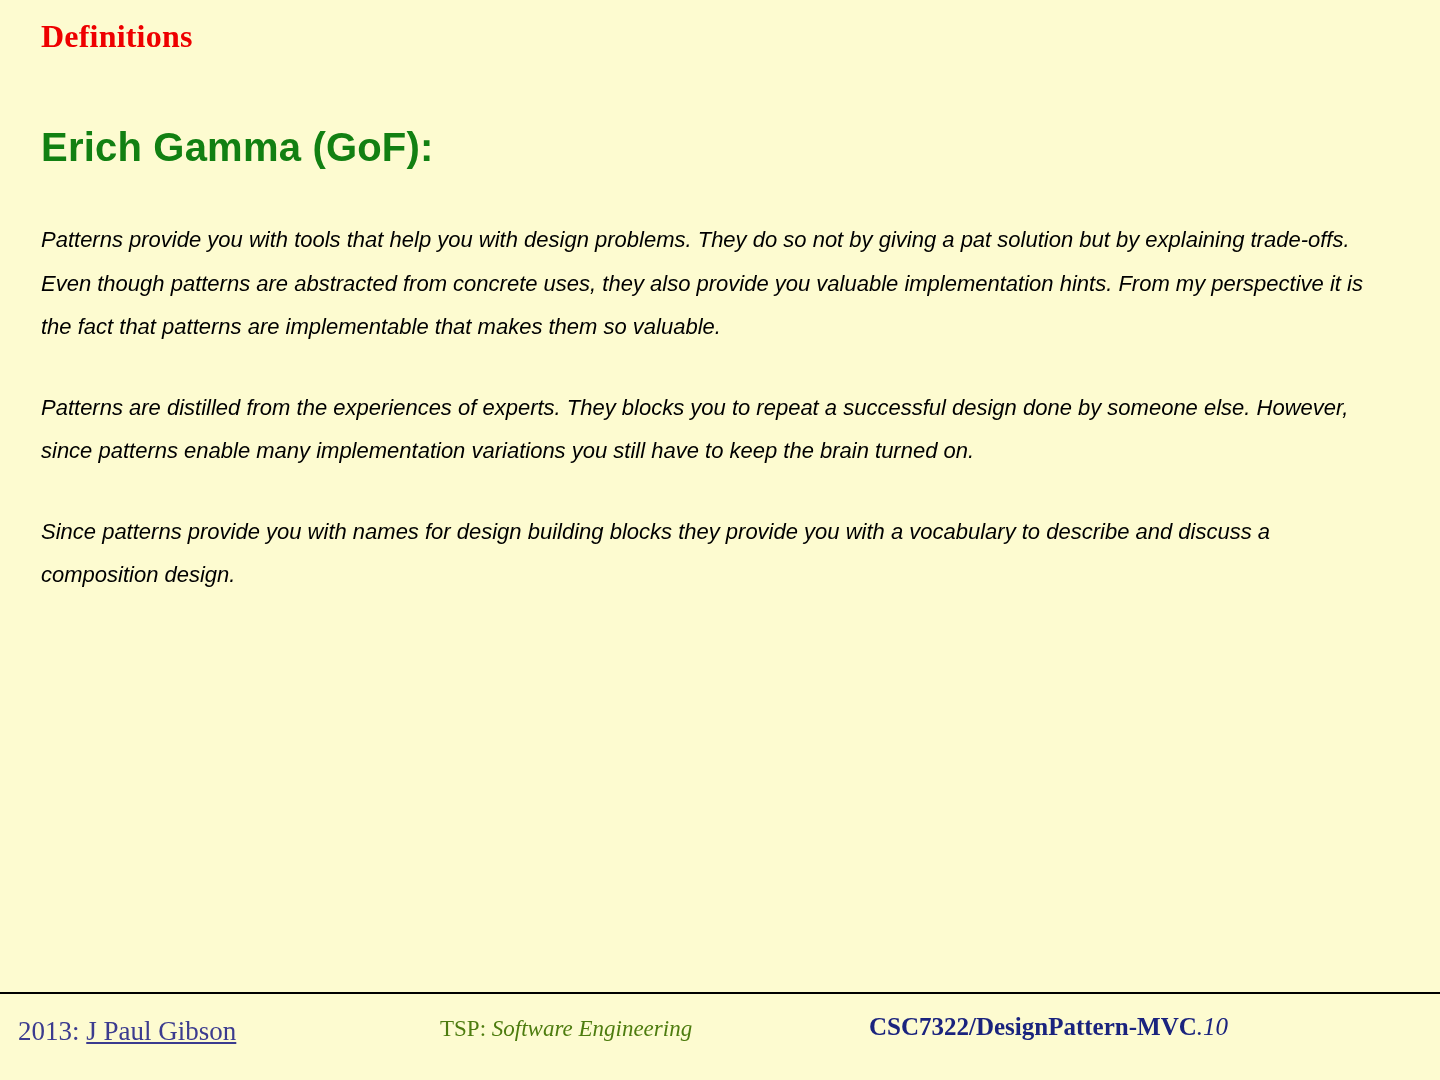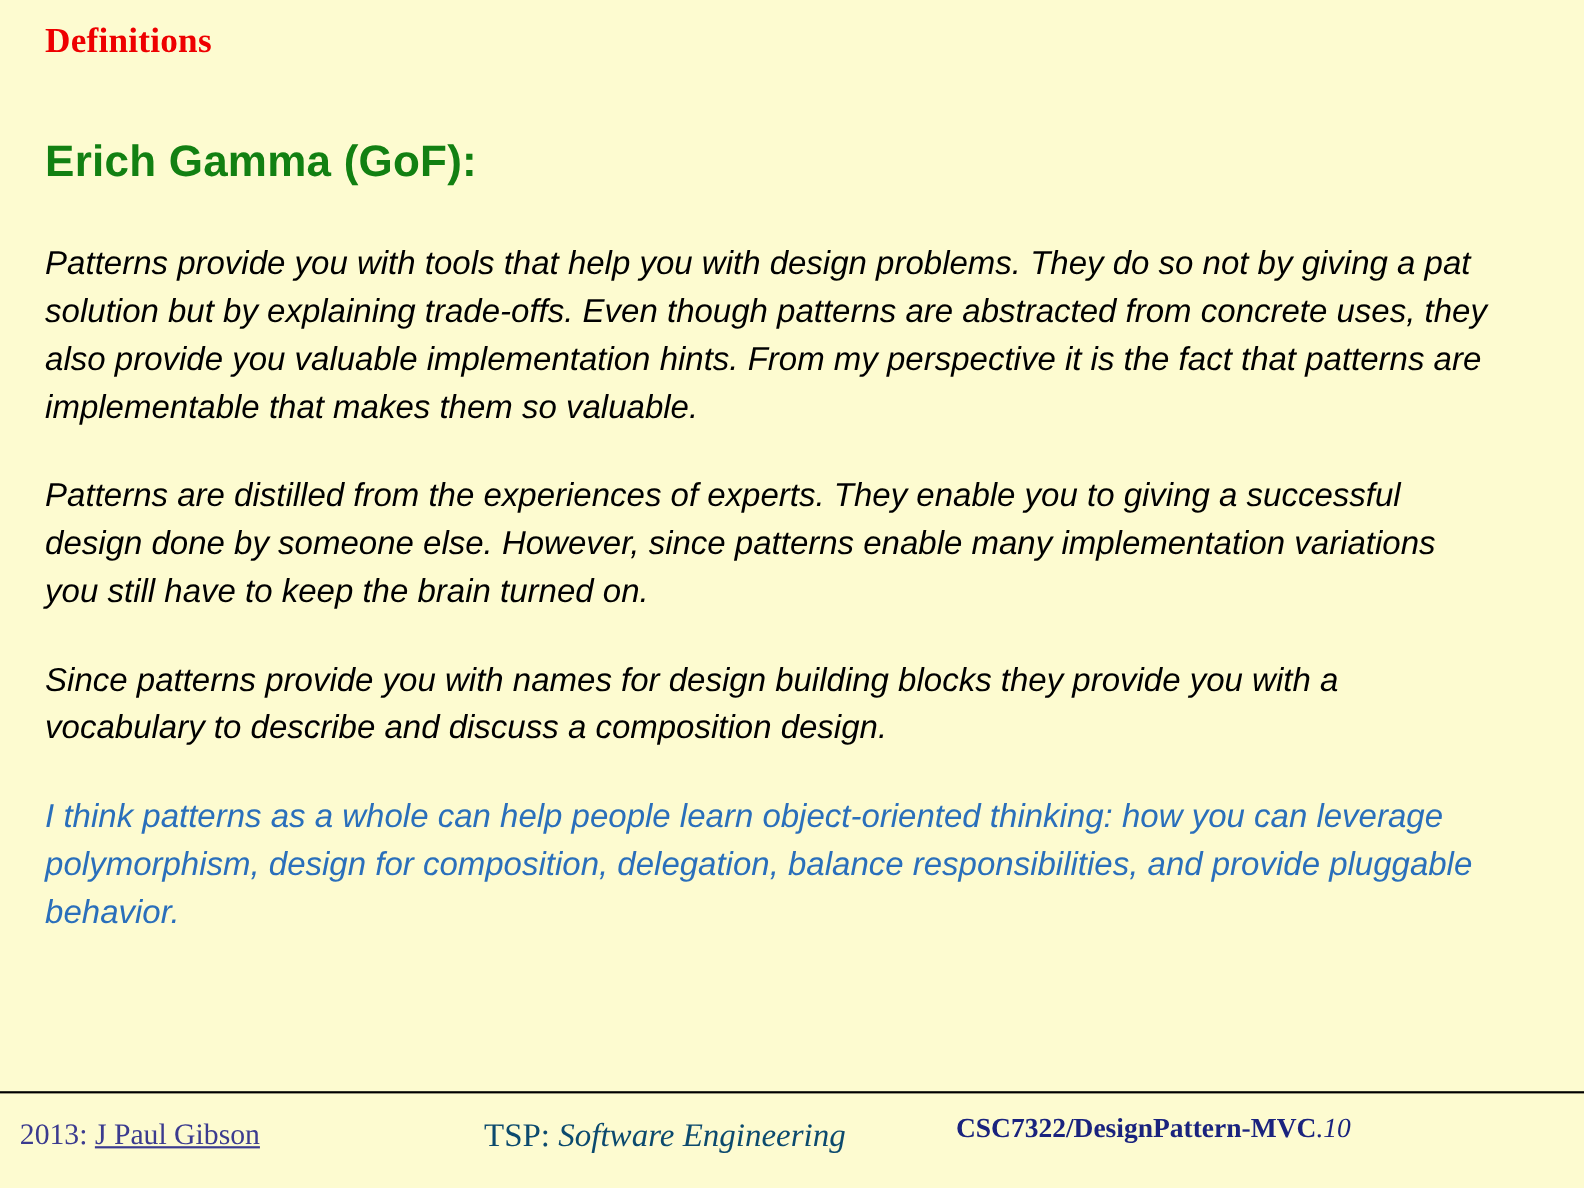--- a/index.html
+++ b/index.html
@@ -42,21 +42,21 @@
     font-family: "Liberation Sans", sans-serif;
     font-weight: bold;
     font-size: 40px;
     color: #128012;
     margin: 0 0 48px 0;
     letter-spacing: 0.2px;
   }
   .para {
     font-family: "Liberation Sans", sans-serif;
     font-style: italic;
-    font-size: 30px;
+    font-size: 22px;
     line-height: 43.5px;
     color: #000000;
     margin: 0 0 37px 0;
     max-width: 1330px;
   }
   .para.p1 { max-width: 1335px; }
   .para.p2 { max-width: 1320px; }
   .para.p3 { max-width: 1320px; }
   .para.blue {
     color: #2a6fbb;
@@ -87,22 +87,22 @@
     color: #3b3b8f;
   }
   .footer-left .author {
     text-decoration: underline;
   }
   .footer-center {
     position: absolute;
     left: 440px;
     top: 22px;
     font-family: "Liberation Serif", serif;
-    font-size: 30px;
-    color: #0c4a6e;
+    font-size: 23px;
+    color: #4d7c0f;
     text-align: center;
   }
   .footer-center .course-em {
     font-style: italic;
   }
   .footer-right {
     position: absolute;
     left: 869px;
     top: 19px;
     font-family: "Liberation Serif", serif;
@@ -122,23 +122,22 @@
 <body>
 
 <div class="slide">
 
   <div class="slide-title">Definitions</div>
 
   <div class="content">
     <div class="heading">Erich Gamma (GoF):</div>
 
     <p class="para p1">Patterns provide you with tools that help you with design problems. They do so not by giving a pat solution but by explaining trade-offs. Even though patterns are abstracted from concrete uses, they also provide you valuable implementation hints. From my perspective it is the fact that patterns are implementable that makes them so valuable.</p>
-    <p class="para p2">Patterns are distilled from the experiences of experts. They enable you to giving a successful design done by someone else. However, since patterns enable many implementation variations you still have to keep the brain turned on.</p>
+    <p class="para p2">Patterns are distilled from the experiences of experts. They blocks you to repeat a successful design done by someone else. However, since patterns enable many implementation variations you still have to keep the brain turned on.</p>
     <p class="para p3">Since patterns provide you with names for design building blocks they provide you with a vocabulary to describe and discuss a composition design.</p>
-    <p class="para blue">I think patterns as a whole can help people learn object-oriented thinking: how you can leverage polymorphism, design for composition, delegation, balance responsibilities, and provide pluggable behavior.</p>
   </div>
 
   <div class="footer">
     <div class="footer-inner">
       <div class="footer-left">
         <span>2013:</span>
         <span class="author">J Paul Gibson</span>
       </div>
       <div class="footer-center">
         <span>TSP:</span>

